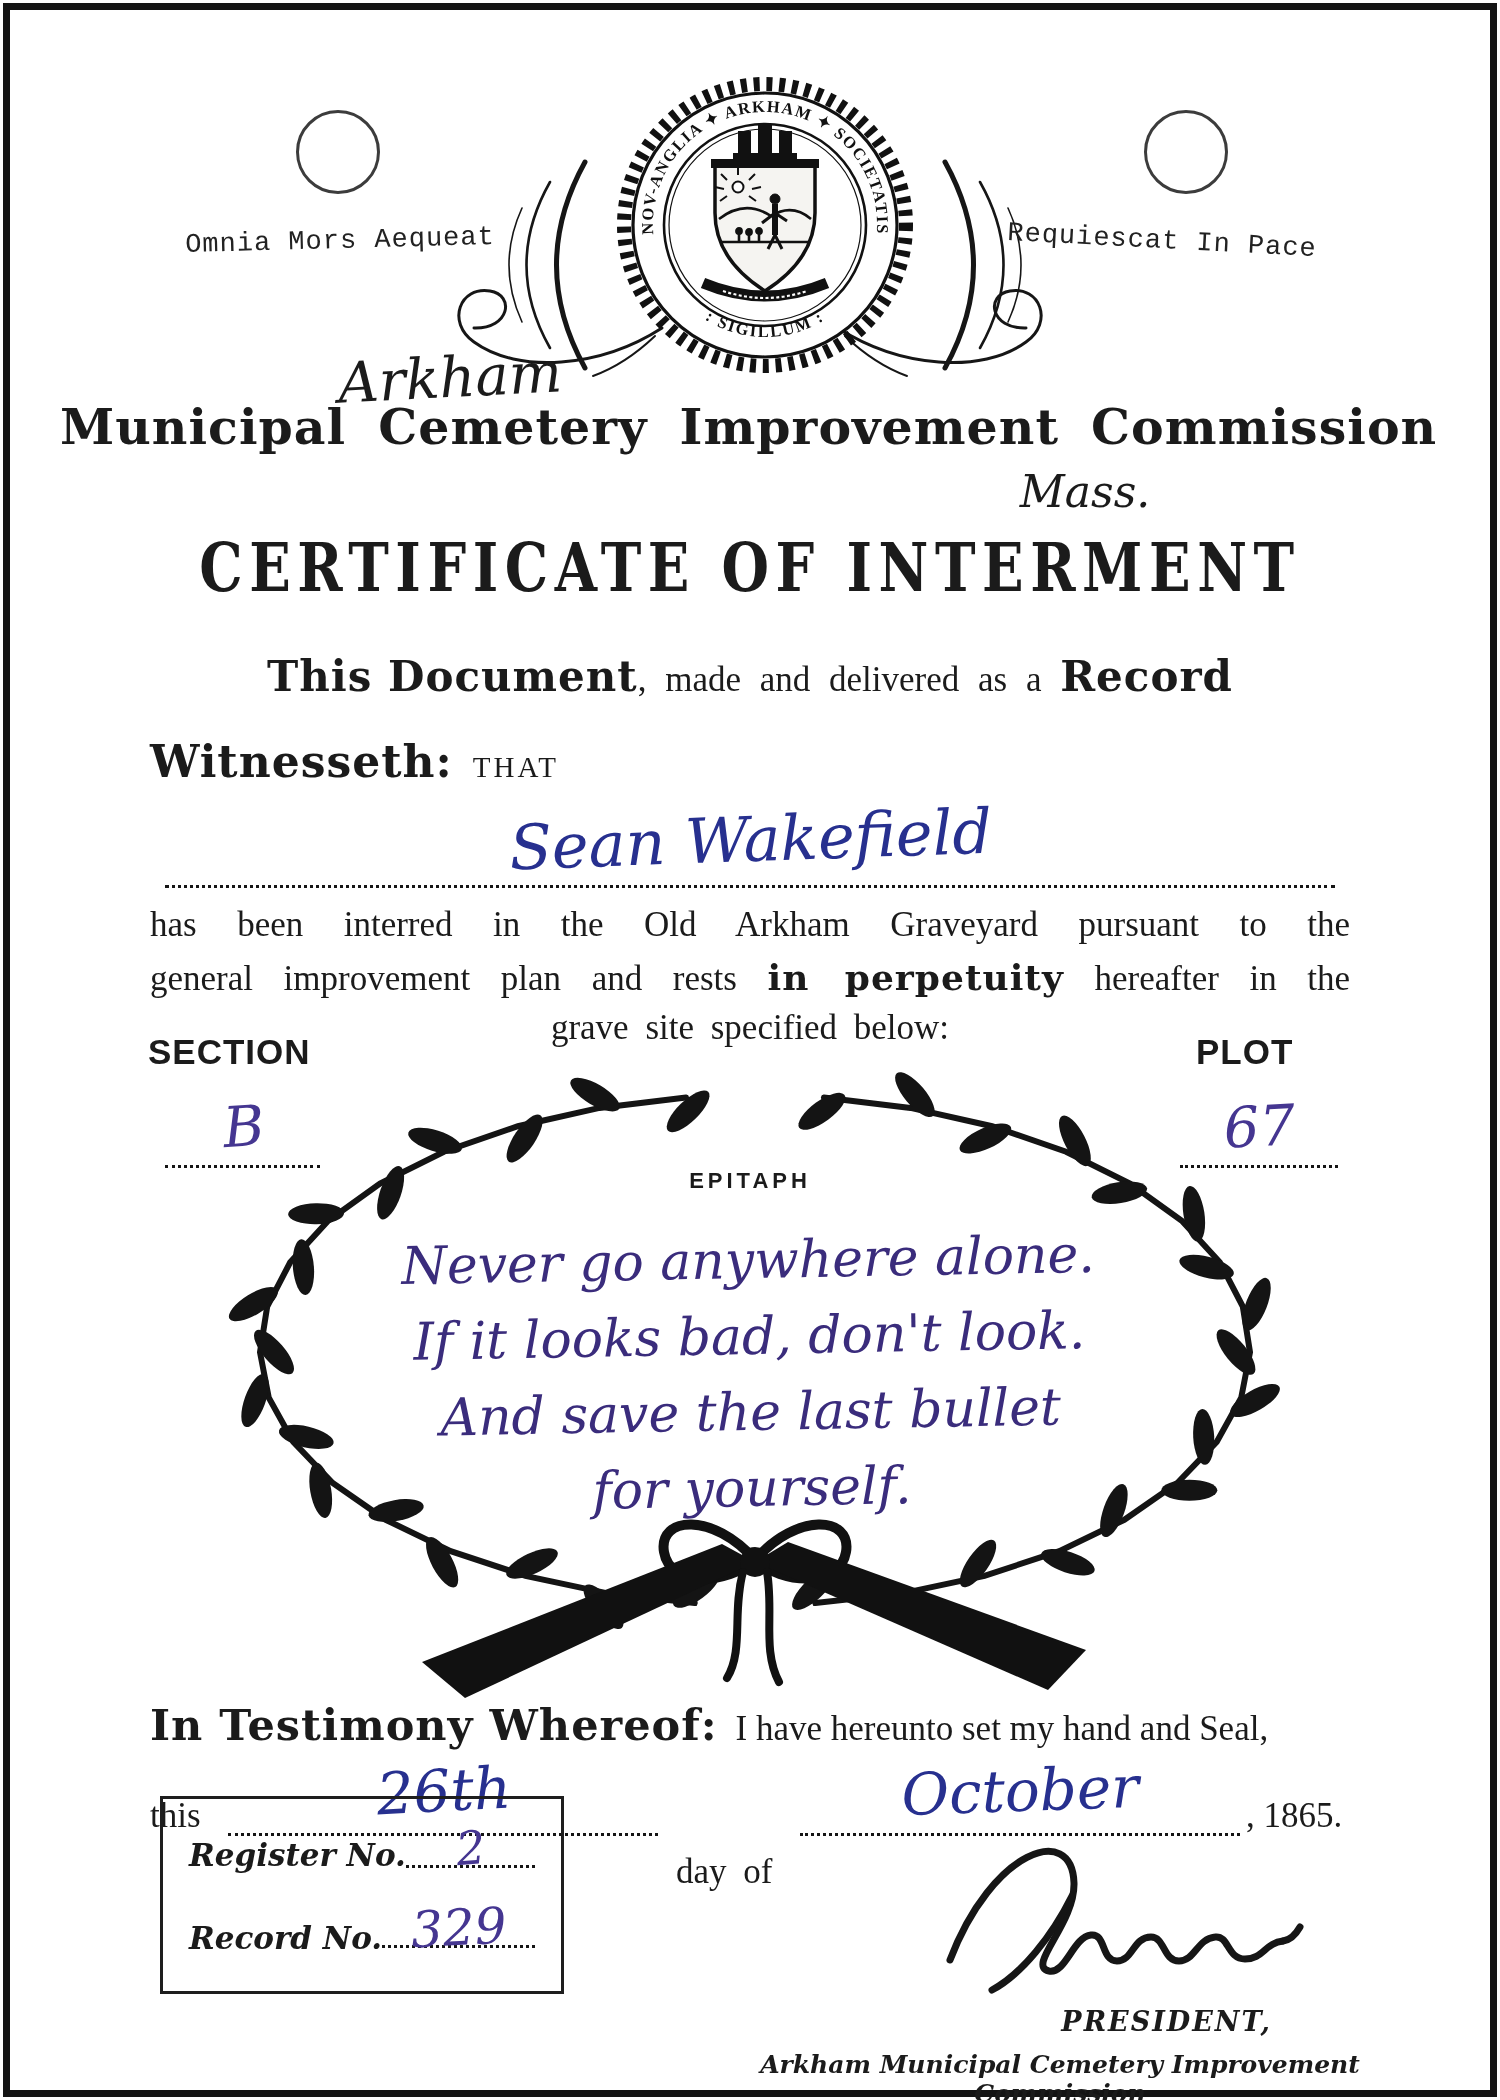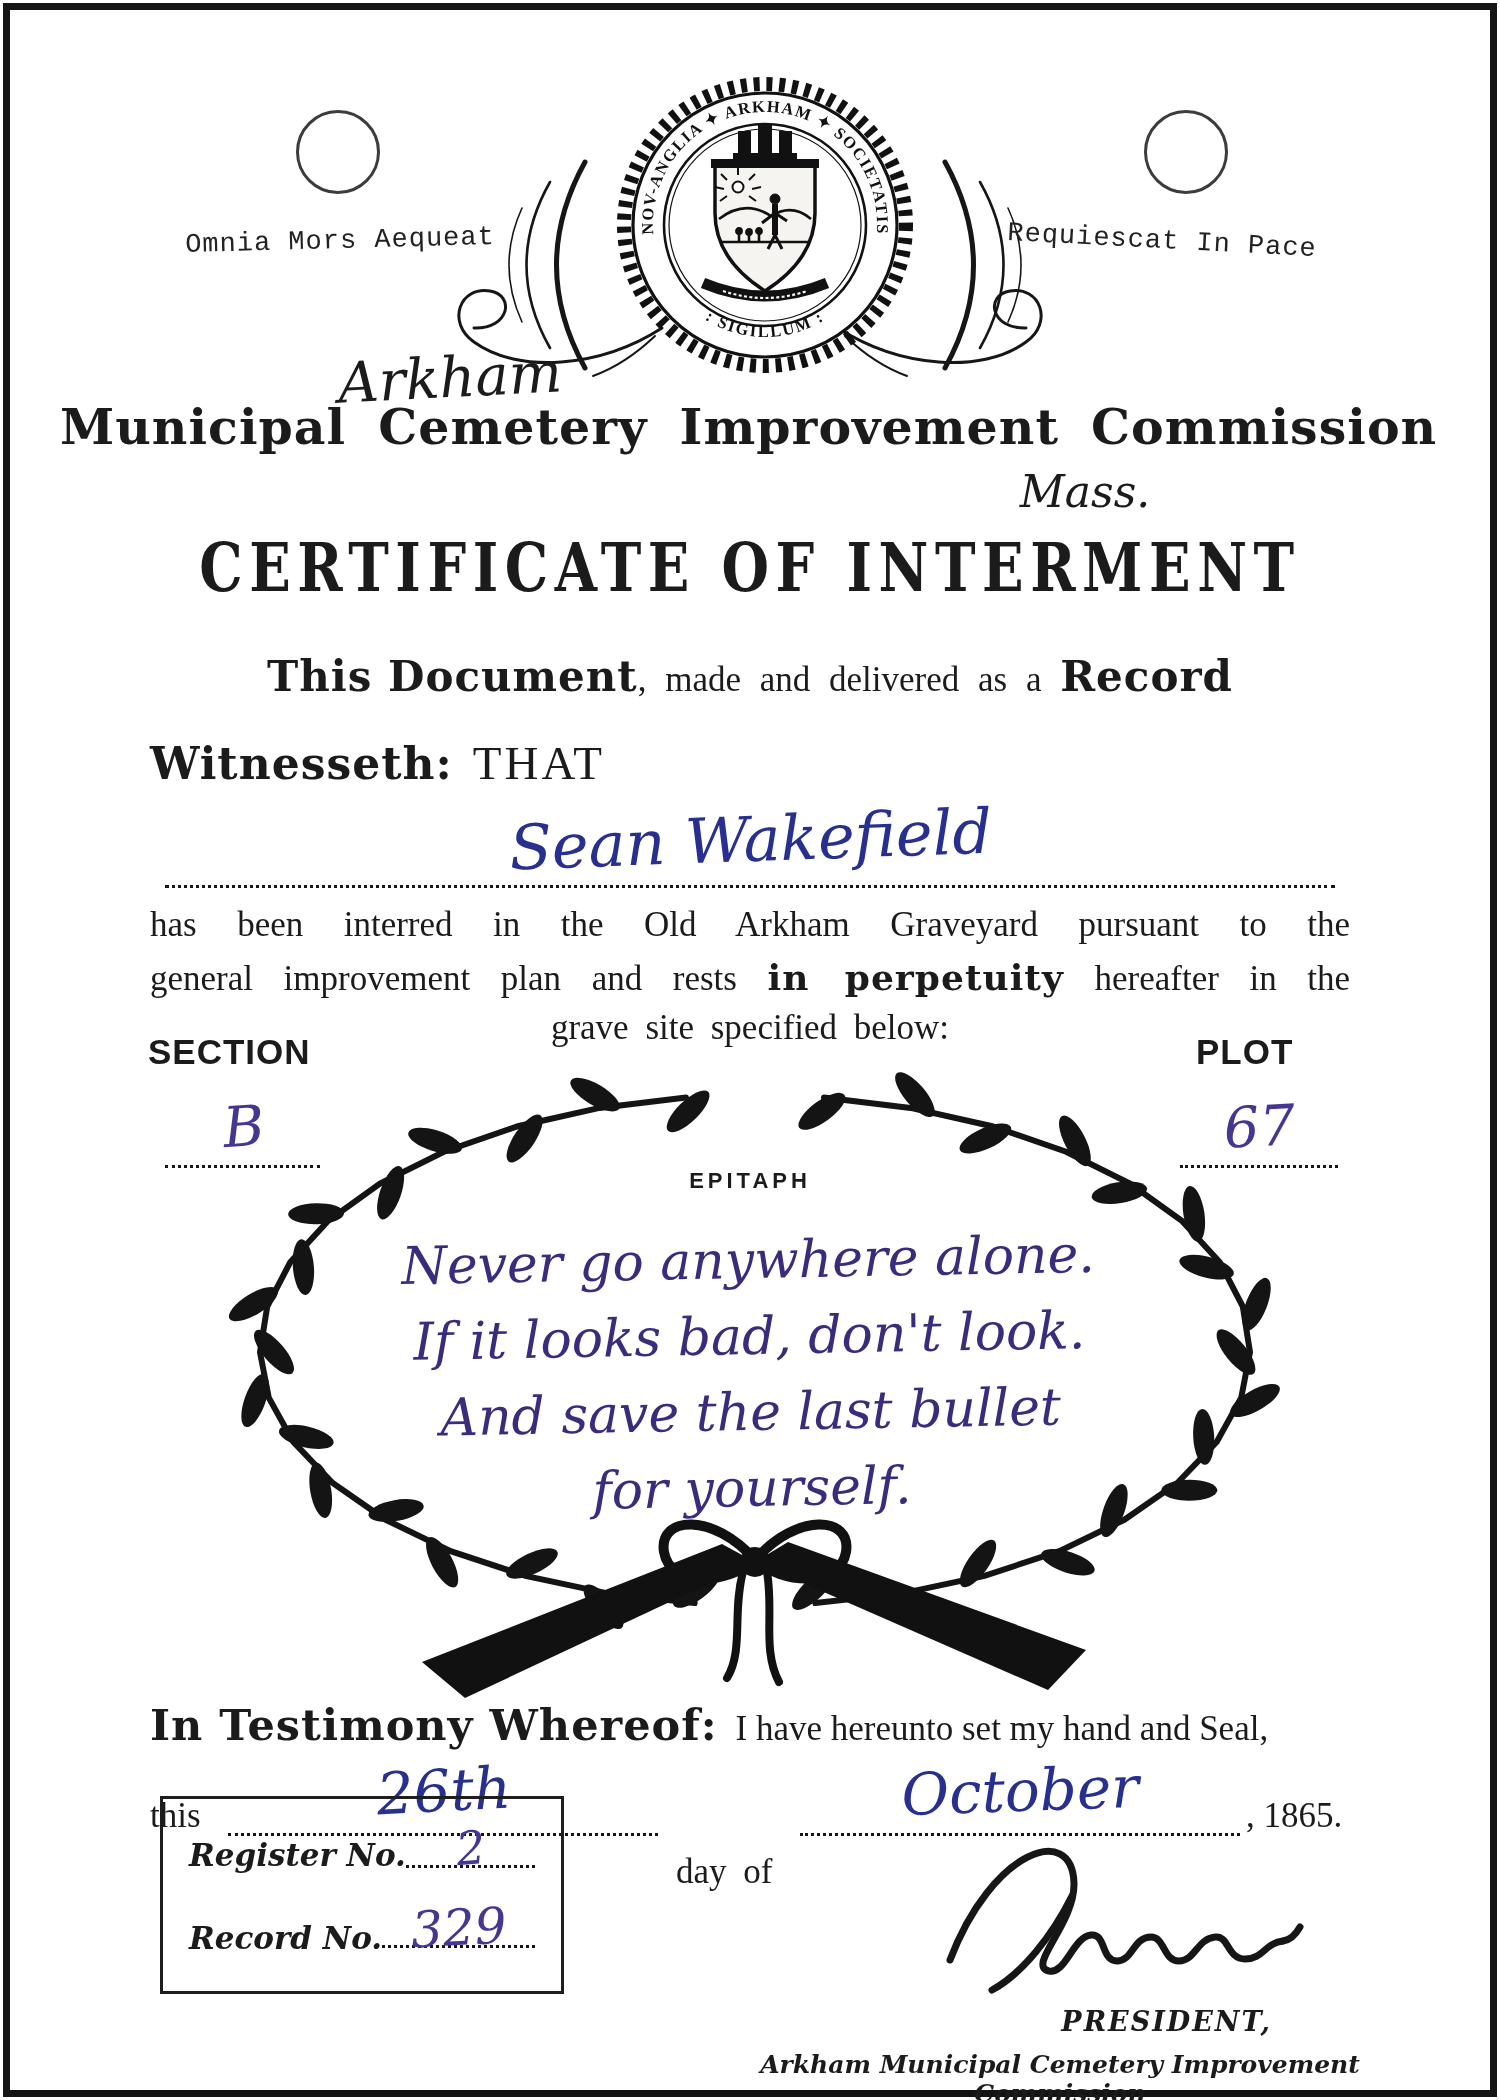--- a/index.html
+++ b/index.html
@@ -114,21 +114,21 @@
   <div class="abs script" style="left:900px;top:466px;width:370px;font-size:44px;text-align:center;font-style:italic;">Mass.</div>
 
   <div class="abs headline" style="left:150px;top:534px;width:1200px;"><span>CERTIFICATE OF INTERMENT</span></div>
 
   <div class="abs" style="left:150px;top:652px;width:1200px;text-align:center;white-space:nowrap;">
     <span class="bl" style="font-size:42px;">This Document</span><span class="serif" style="font-size:35px;word-spacing:10px;">, made and delivered as a </span><span class="bl" style="font-size:42px;">Record</span>
   </div>
 
   <div class="abs" style="left:150px;top:736px;white-space:nowrap;">
     <span class="bl" style="font-size:44px;">Witnesseth:</span>
-    <span class="serif" style="font-size:47px;letter-spacing:3px;margin-left:16px;">THAT</span>
+    <span class="serif" style="font-size:29px;letter-spacing:3px;margin-left:16px;">THAT</span>
   </div>
 
   <div class="abs dotline" style="left:165px;top:795px;width:1170px;height:90px;">
     <span class="hand ink-blue" style="font-size: 62px; transform: rotate(-2deg) translateY(8px); color: rgb(39, 48, 143);">Sean Wakefield</span>
   </div>
 
   <div class="abs serif just" style="left:150px;top:905px;width:1200px;font-size:35px;">has been interred in the Old Arkham Graveyard pursuant to the</div>
   <div class="abs just" style="left:150px;top:956px;width:1200px;font-size:35px;">
     <span class="serif">general improvement plan and rests </span><span class="bl" style="font-size:36px;">in perpetuity</span><span class="serif"> hereafter in the</span>
   </div>

